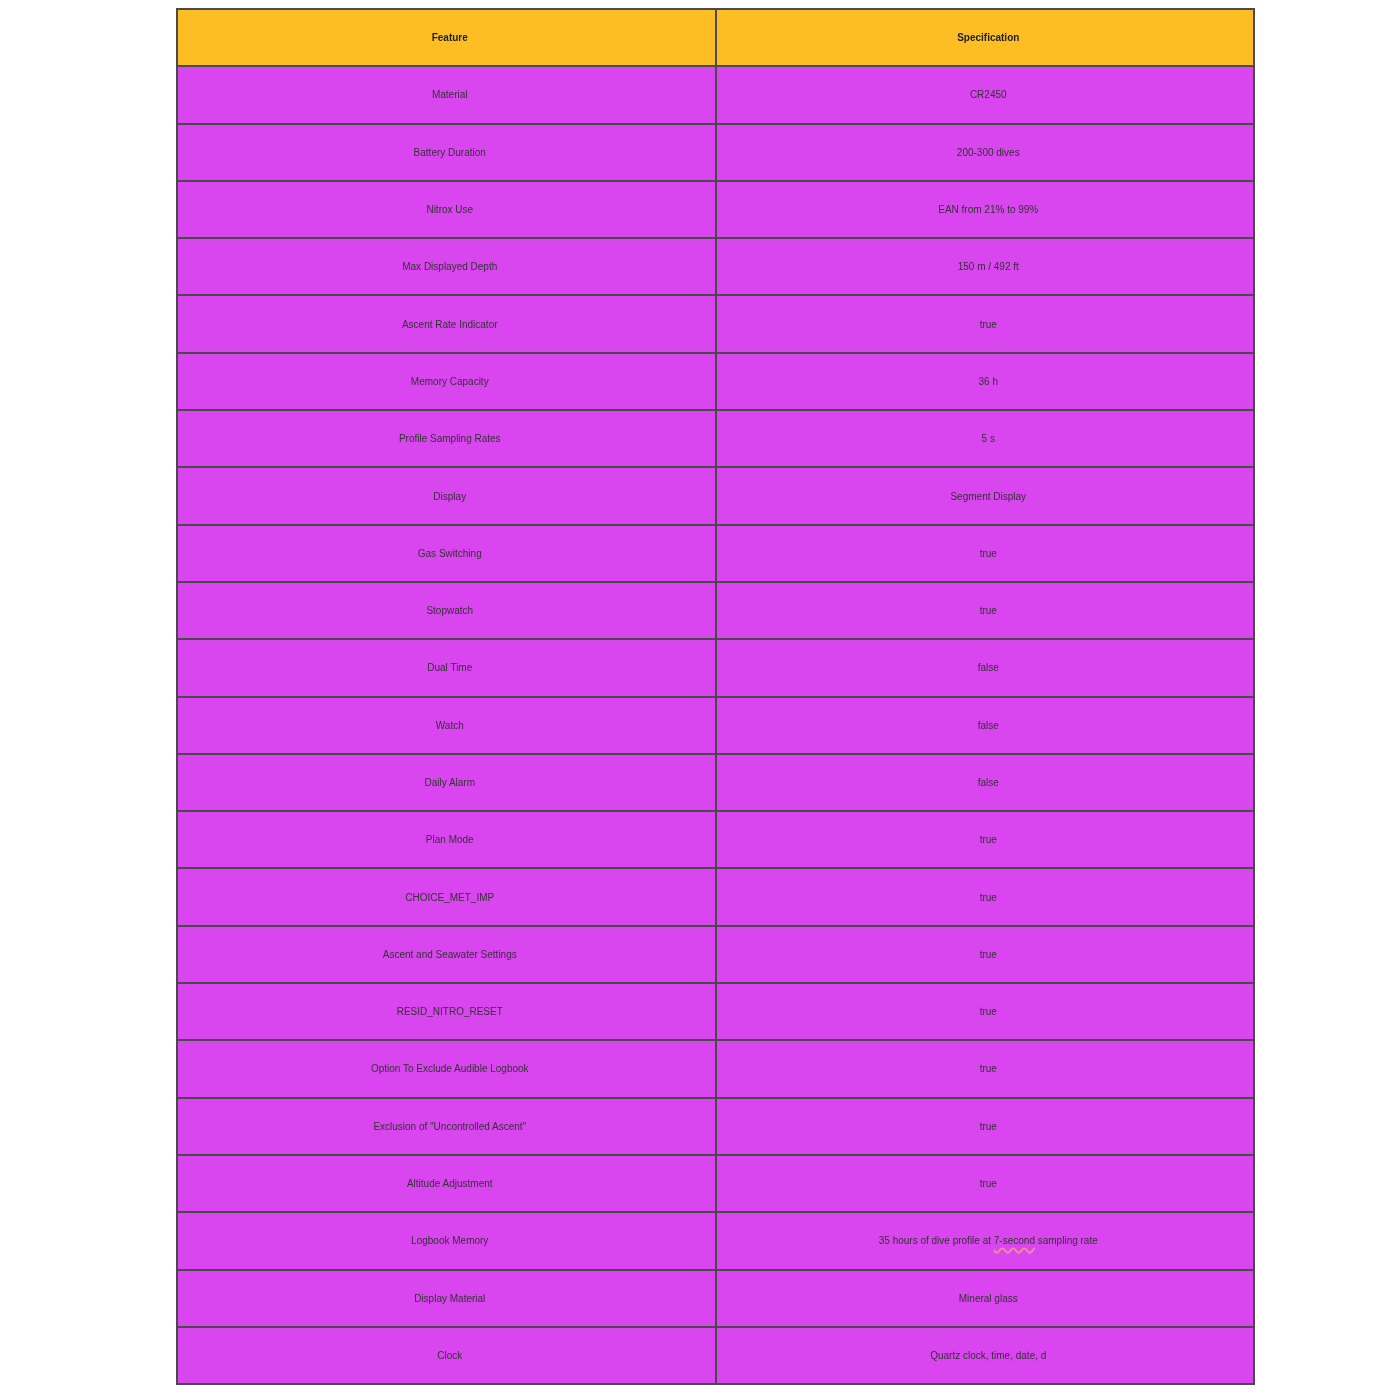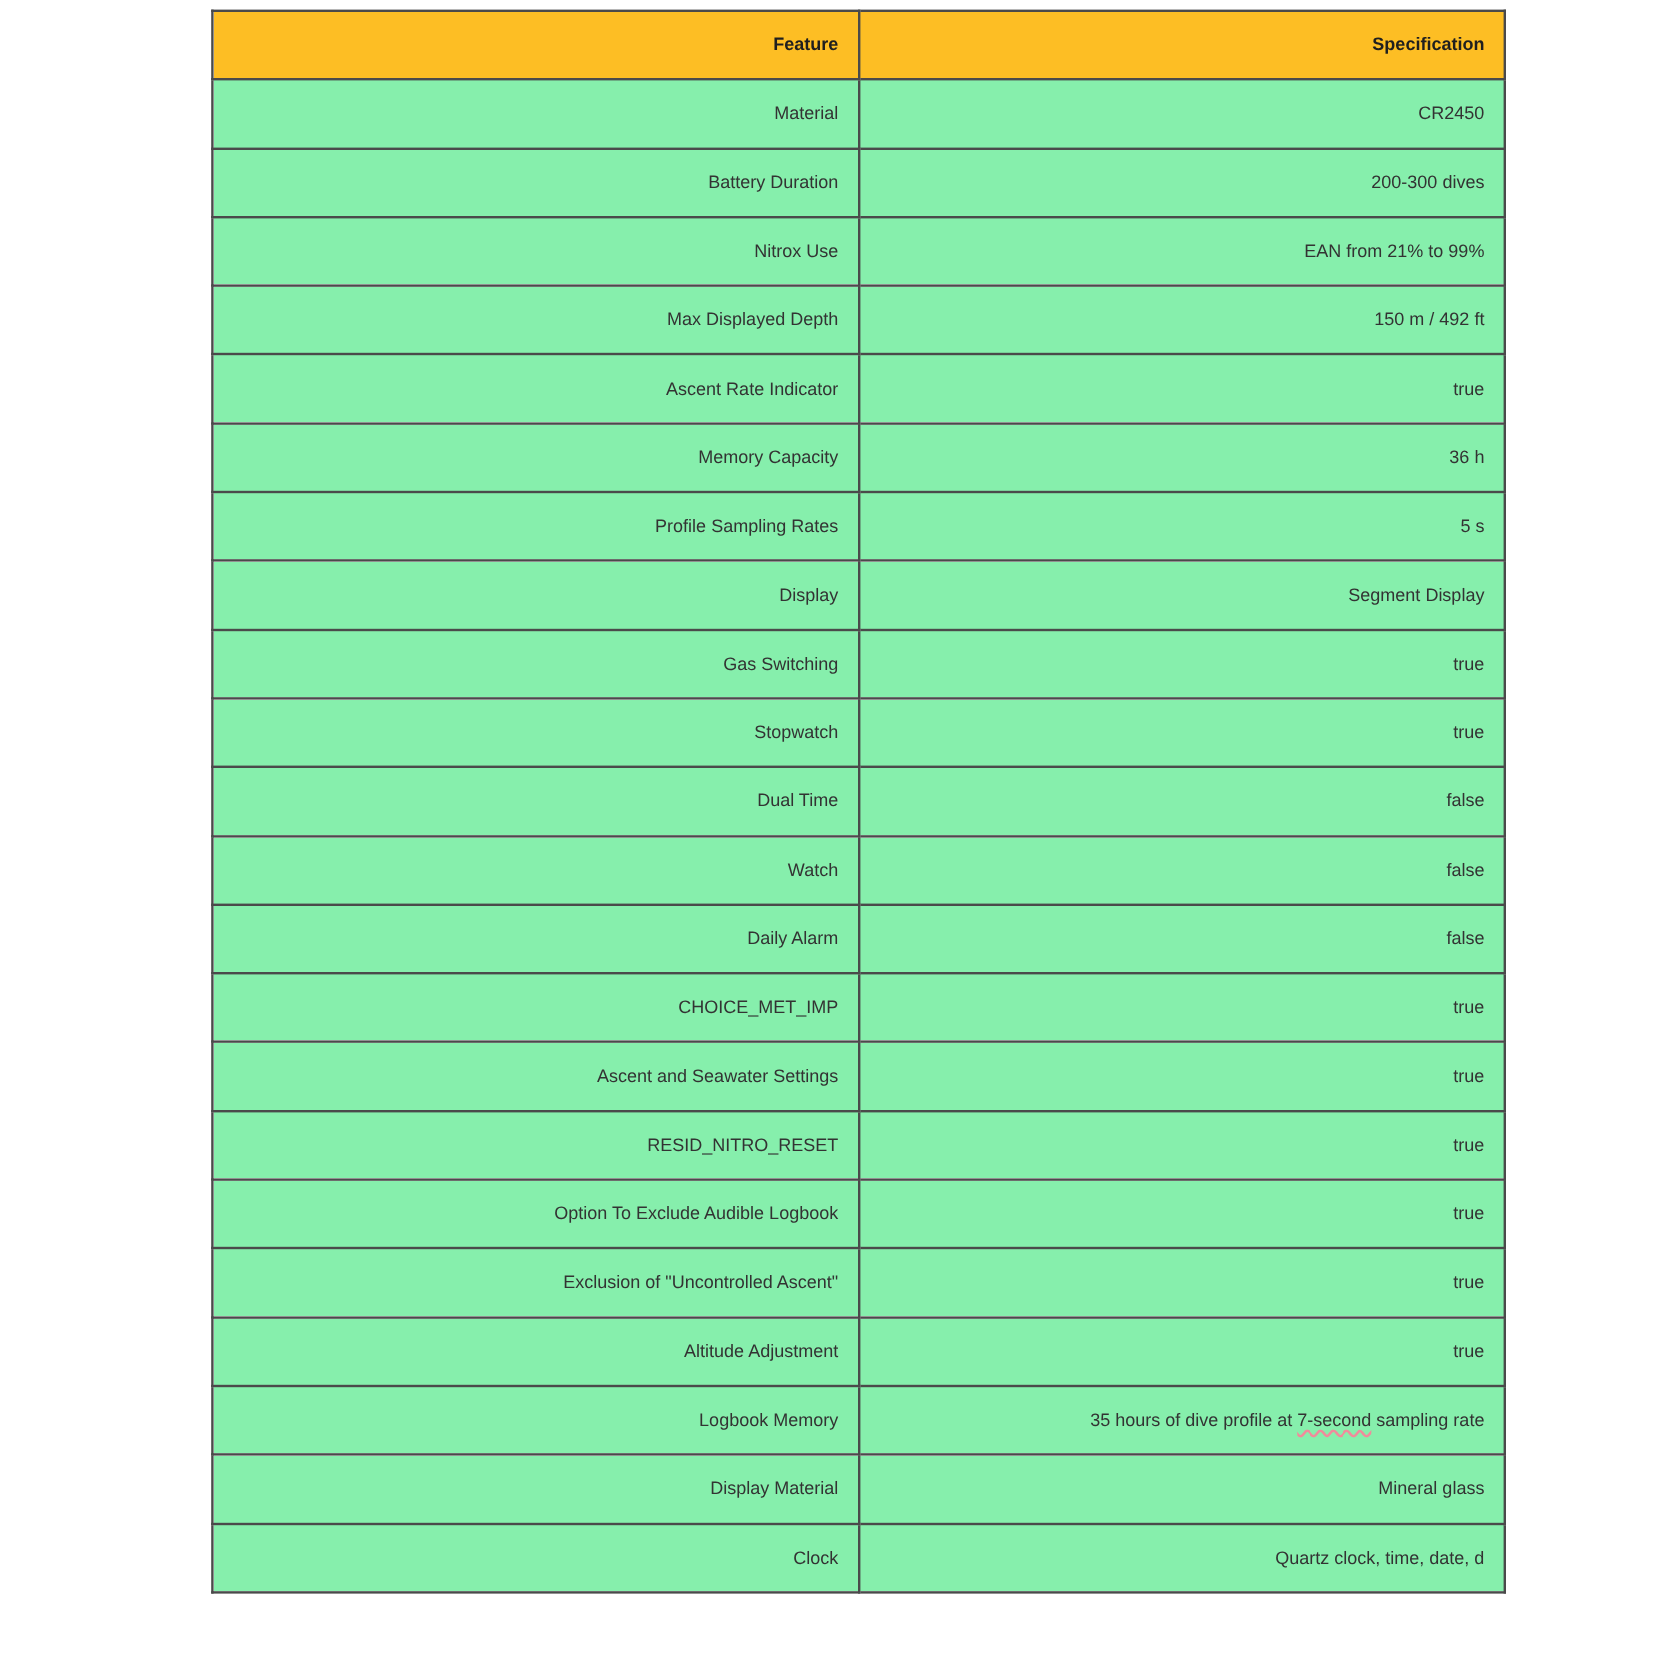--- a/index.html
+++ b/index.html
@@ -19,35 +19,35 @@
   table.spec-table {
     border-collapse: collapse;
     table-layout: fixed;
     width: 100%;
     border: 2px solid #4a4a4a;
   }
   table.spec-table th,
   table.spec-table td {
     border: 2px solid #4a4a4a;
     height: 55.3px;
-    padding: 0 16px 0 7px;
-    text-align: right;
+    padding: 0 0 0 7px;
+    text-align: center;
     vertical-align: middle;
-    font-size: 15px;
+    font-size: 10px;
     overflow: hidden;
     white-space: nowrap;
   }
   table.spec-table th {
     background: #FDBE24;
     color: #1f1f1f;
     font-weight: bold;
   }
   table.spec-table td {
     color: #333333;
-    background: #86efac;
+    background: #d946ef;
   }
   .spellcheck {
     text-decoration: underline wavy #f08c9b 1.5px;
     text-underline-offset: 3px;
   }
 </style>
 </head>
 <body>
 
 <div class="table-wrap">
@@ -105,20 +105,24 @@
         </tr>
         <tr>
           <td>Watch</td>
           <td>false</td>
         </tr>
         <tr>
           <td>Daily Alarm</td>
           <td>false</td>
         </tr>
         <tr>
+          <td>Plan Mode</td>
+          <td>true</td>
+        </tr>
+        <tr>
           <td>CHOICE_MET_IMP</td>
           <td>true</td>
         </tr>
         <tr>
           <td>Ascent and Seawater Settings</td>
           <td>true</td>
         </tr>
         <tr>
           <td>RESID_NITRO_RESET</td>
           <td>true</td>

